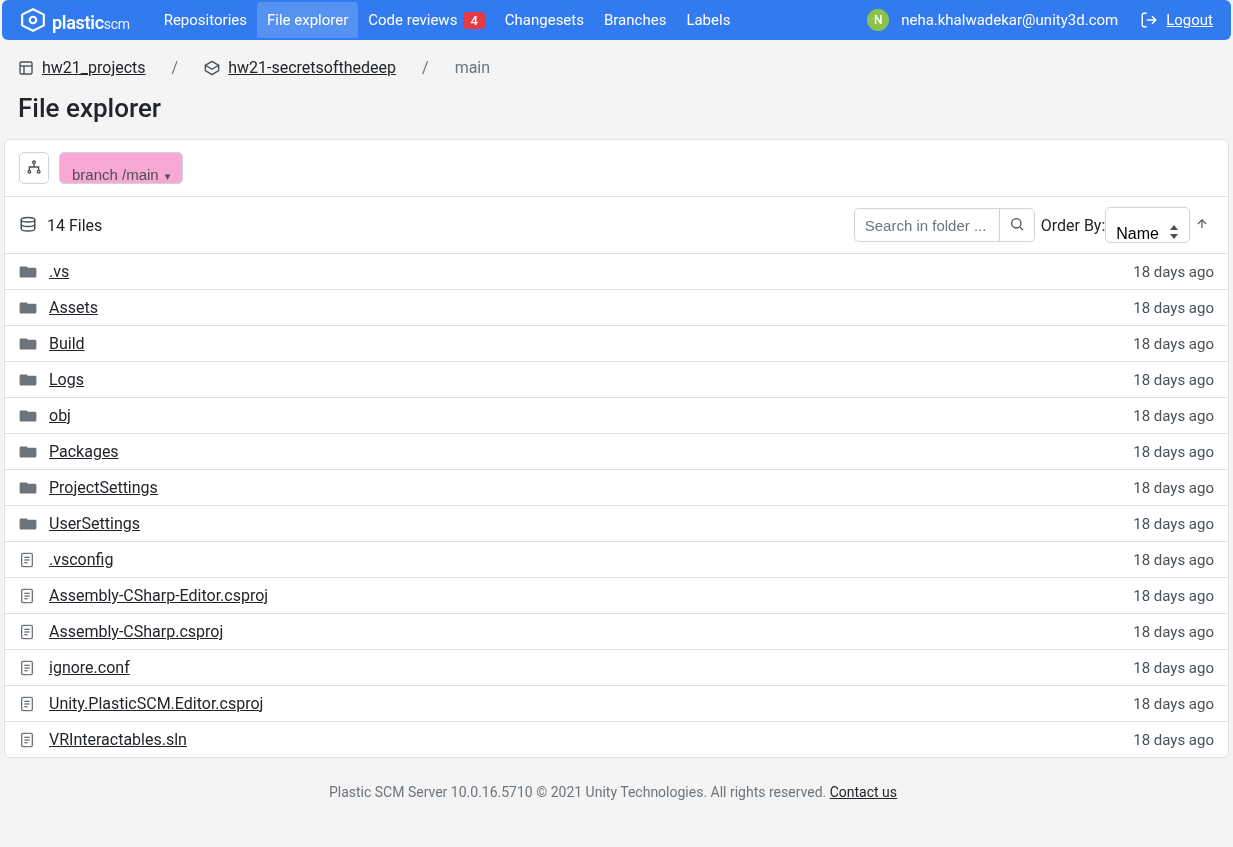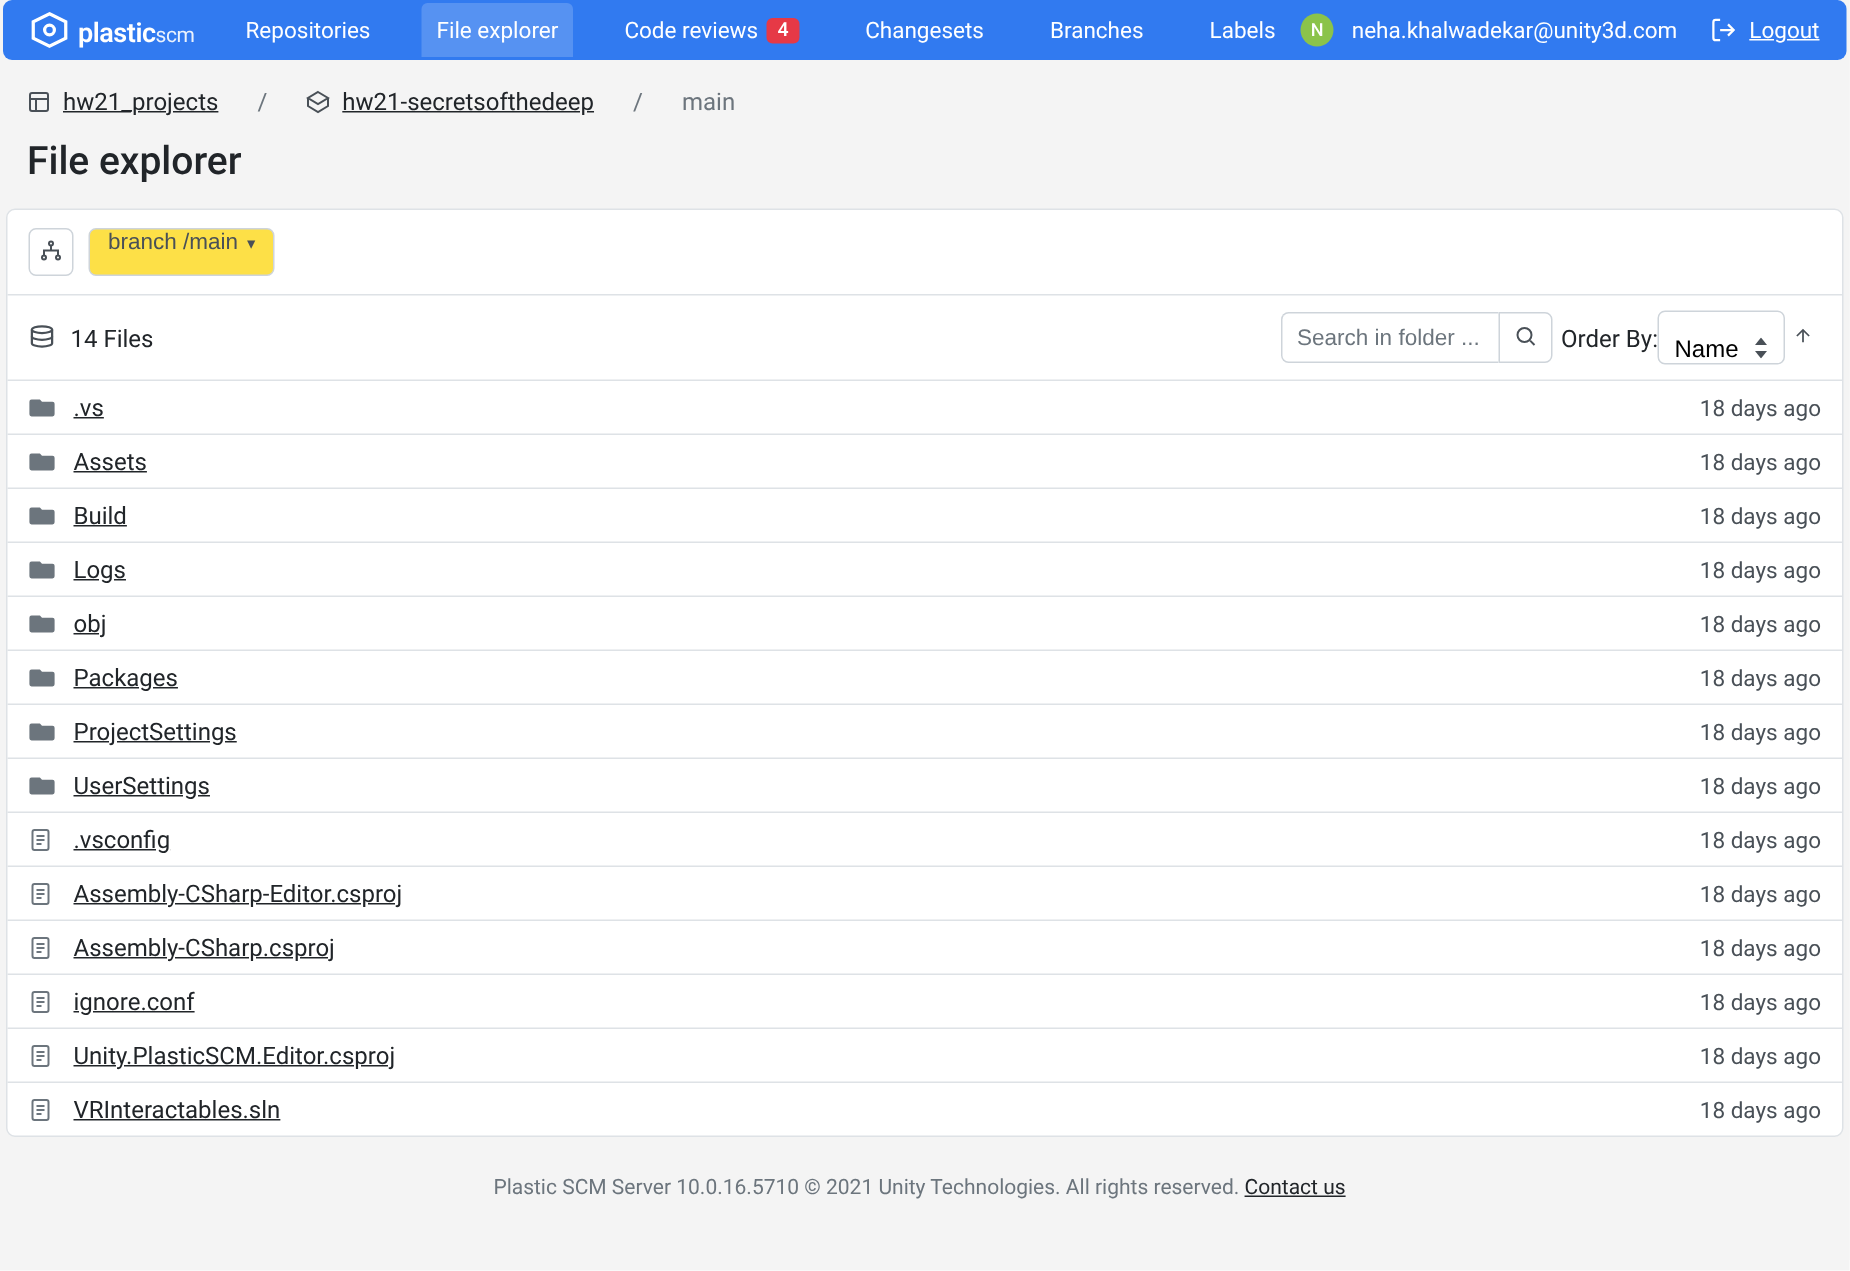--- a/index.html
+++ b/index.html
@@ -18,21 +18,21 @@
     padding: 0 18px;
   }
   .brand {
     display: flex; align-items: flex-end; gap: 6px;
     font-weight: 600; font-size: 18px;
     margin-right: 24px;
   }
   .brand-icon svg { display: block; }
   .brand-text { letter-spacing: -0.3px; }
   .brand-text .scm { font-weight: 400; font-size: 14px; opacity: .9; }
-  .nav-items { display: flex; gap: 24px; }
+  .nav-items { display: flex; gap: 0; }
   .nav-item {
     color: #fff; text-decoration: none;
     padding: 9px 10px; font-size: 15px;
     border-radius: 4px 4px 0 0;
     display: inline-flex; align-items: center; gap: 6px;
     cursor: pointer;
   }
   .nav-item.active {
     background: rgba(255,255,255,.18);
   }
@@ -82,22 +82,22 @@
   }
   .tree-btn {
     width: 30px; height: 32px;
     border: 1px solid #ced4da; border-radius: 5px;
     background: #fff; display:flex; align-items:center; justify-content:center;
     cursor:pointer;
   }
   .branch-btn {
     height: 32px;
     border: 1px solid #ced4da; border-radius: 5px;
-    background: #fde047; padding: 0 12px;
-    display:flex; align-items:flex-start; gap:6px;
+    background: #f9a8d4; padding: 0 12px;
+    display:flex; align-items:flex-end; gap:6px;
     font-size: 15px; color:#495057; cursor:pointer;
   }
   .caret::after { content: "▾"; font-size: 11px; color:#495057; }
 
   .card-toolbar {
     padding: 10px 14px;
     border-bottom: 1px solid #dee2e6;
     display: flex; align-items: center; gap: 0;
   }
   .files-count { display:flex; align-items:center; gap:10px; font-size:16px; color:#212529; }

